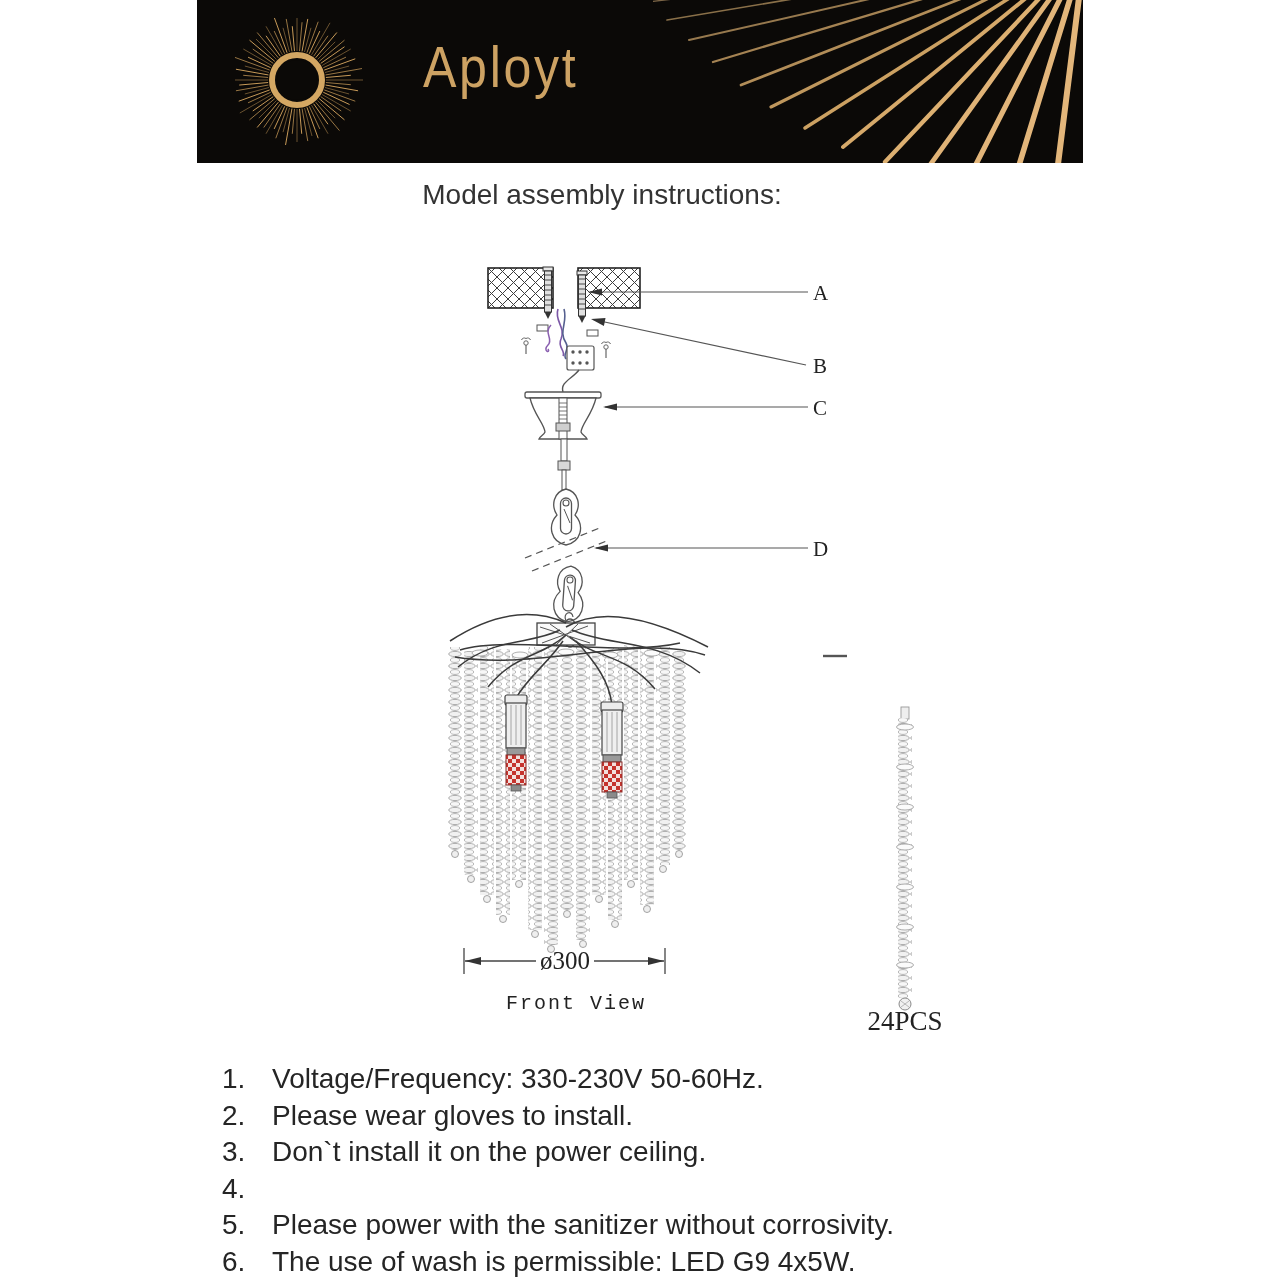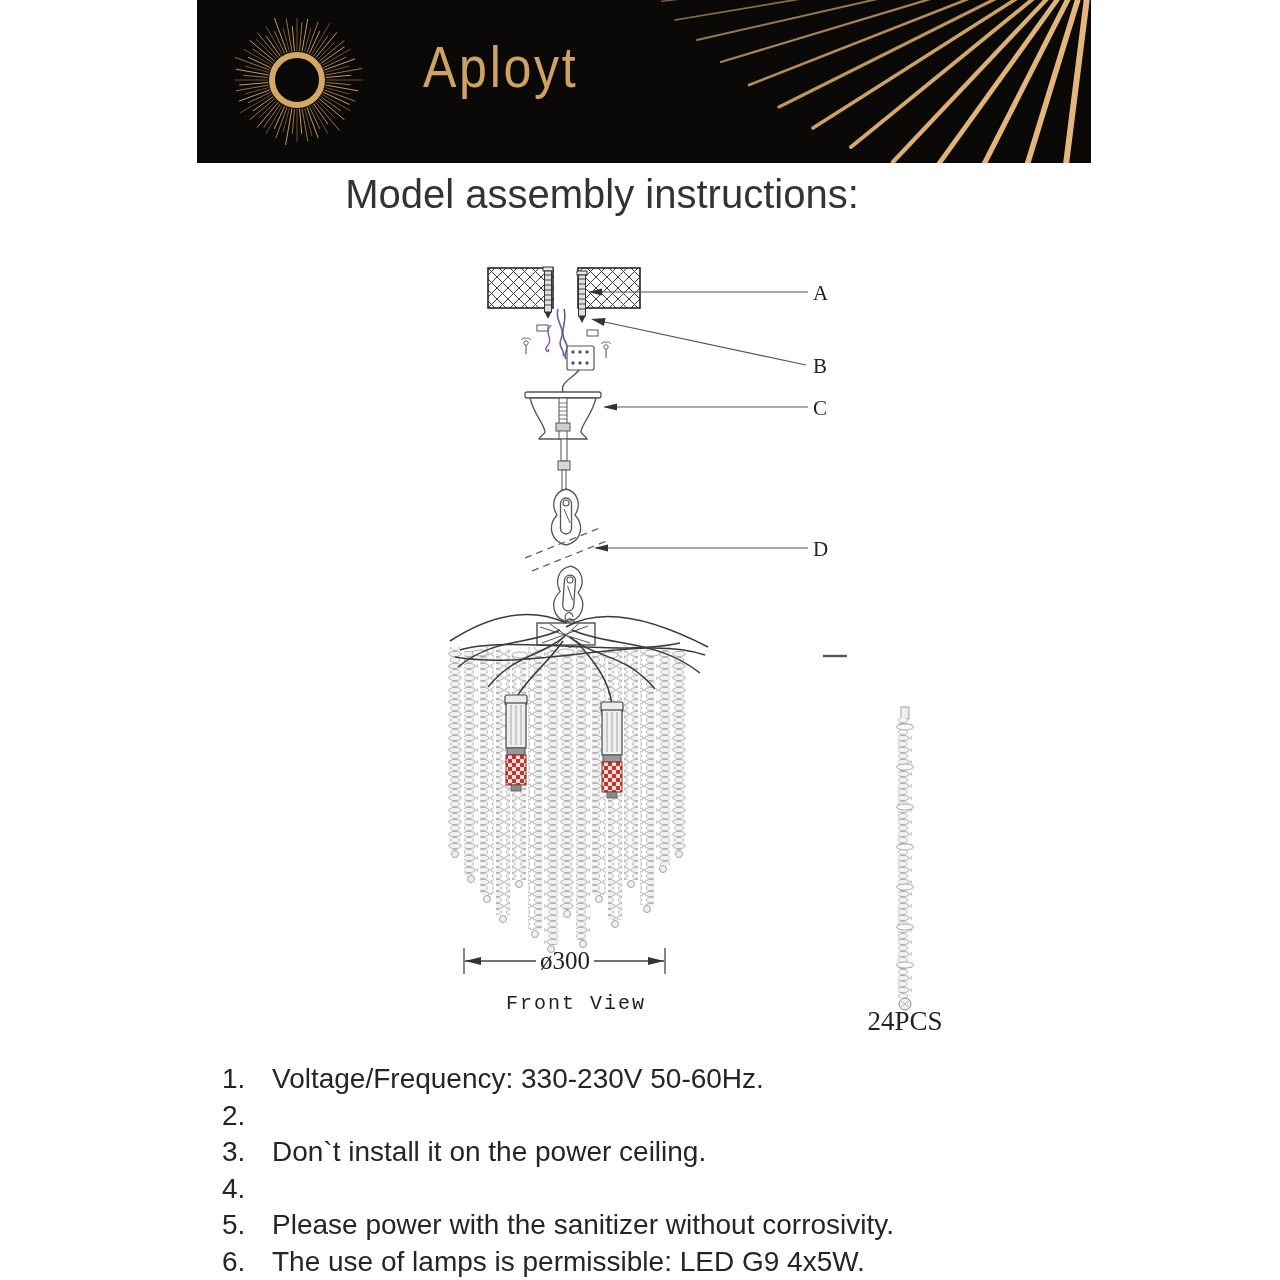--- a/index.html
+++ b/index.html
@@ -3,27 +3,27 @@
 <meta charset="utf-8">
 <style>
   :root{
     --banner-bg:#0b0907; --gold:#cda263; --ray-gold:#dfb077;
     --text:#2b2b2b; --line:#4a4a4a; --lamp-red:#c5332d;
   }
   html,body{margin:0;padding:0;}
   body{width:1280px;height:1280px;background:#ffffff;position:relative;overflow:hidden;
        font-family:"Liberation Sans",sans-serif;color:var(--text);}
   .banner{position:absolute;left:197px;top:0;width:886px;height:163px;
-          background:var(--banner-bg);overflow:hidden;padding-left:8px;}
+          background:var(--banner-bg);overflow:hidden;}
   .logo-svg{position:absolute;left:0;top:0;}
   .brand{position:absolute;left:226px;top:34px;font-size:57px;color:var(--gold);
          letter-spacing:3px;transform:scaleX(.88);transform-origin:left center;font-weight:normal;}
   .rays-svg{position:absolute;right:0;top:0;}
   .title-block{position:absolute;left:0;top:176px;width:1204px;text-align:center;
-               font-size:40px;line-height:37px;color:#333;}
+               font-size:28px;line-height:37px;color:#333;}
   .diagram-svg{position:absolute;left:420px;top:255px;}
   .instructions{position:absolute;left:222px;top:1061px;width:880px;list-style:none;
                 margin:0;padding:0;font-size:28px;line-height:36.5px;color:#252525;}
   .instructions li{display:flex;}
   .instructions .num{width:50px;flex:0 0 50px;}
   svg text{font-family:"Liberation Serif","DejaVu Serif",serif;fill:#222;}
   svg text.mono{font-family:"Liberation Mono","DejaVu Sans Mono",monospace;}
 </style>
 </head>
 <body>
@@ -341,29 +341,30 @@
   <text x="485" y="775" text-anchor="middle" font-size="27">24PCS</text>
 </svg>
 
 <ol class="instructions">
   <li>
     <span class="num">1.</span>
     <span>Voltage/Frequency: 330-230V 50-60Hz.</span>
   </li>
   <li>
     <span class="num">2.</span>
+    <span>Please wear gloves to install.</span>
   </li>
   <li>
     <span class="num">3.</span>
     <span>Don`t install it on the power ceiling.</span>
   </li>
   <li>
     <span class="num">4.</span>
   </li>
   <li>
     <span class="num">5.</span>
     <span>Please power with the sanitizer without corrosivity.</span>
   </li>
   <li>
     <span class="num">6.</span>
-    <span>The use of lamps is permissible: LED G9 4x5W.</span>
+    <span>The use of wash is permissible: LED G9 4x5W.</span>
   </li>
 </ol>
 
 </body></html>

